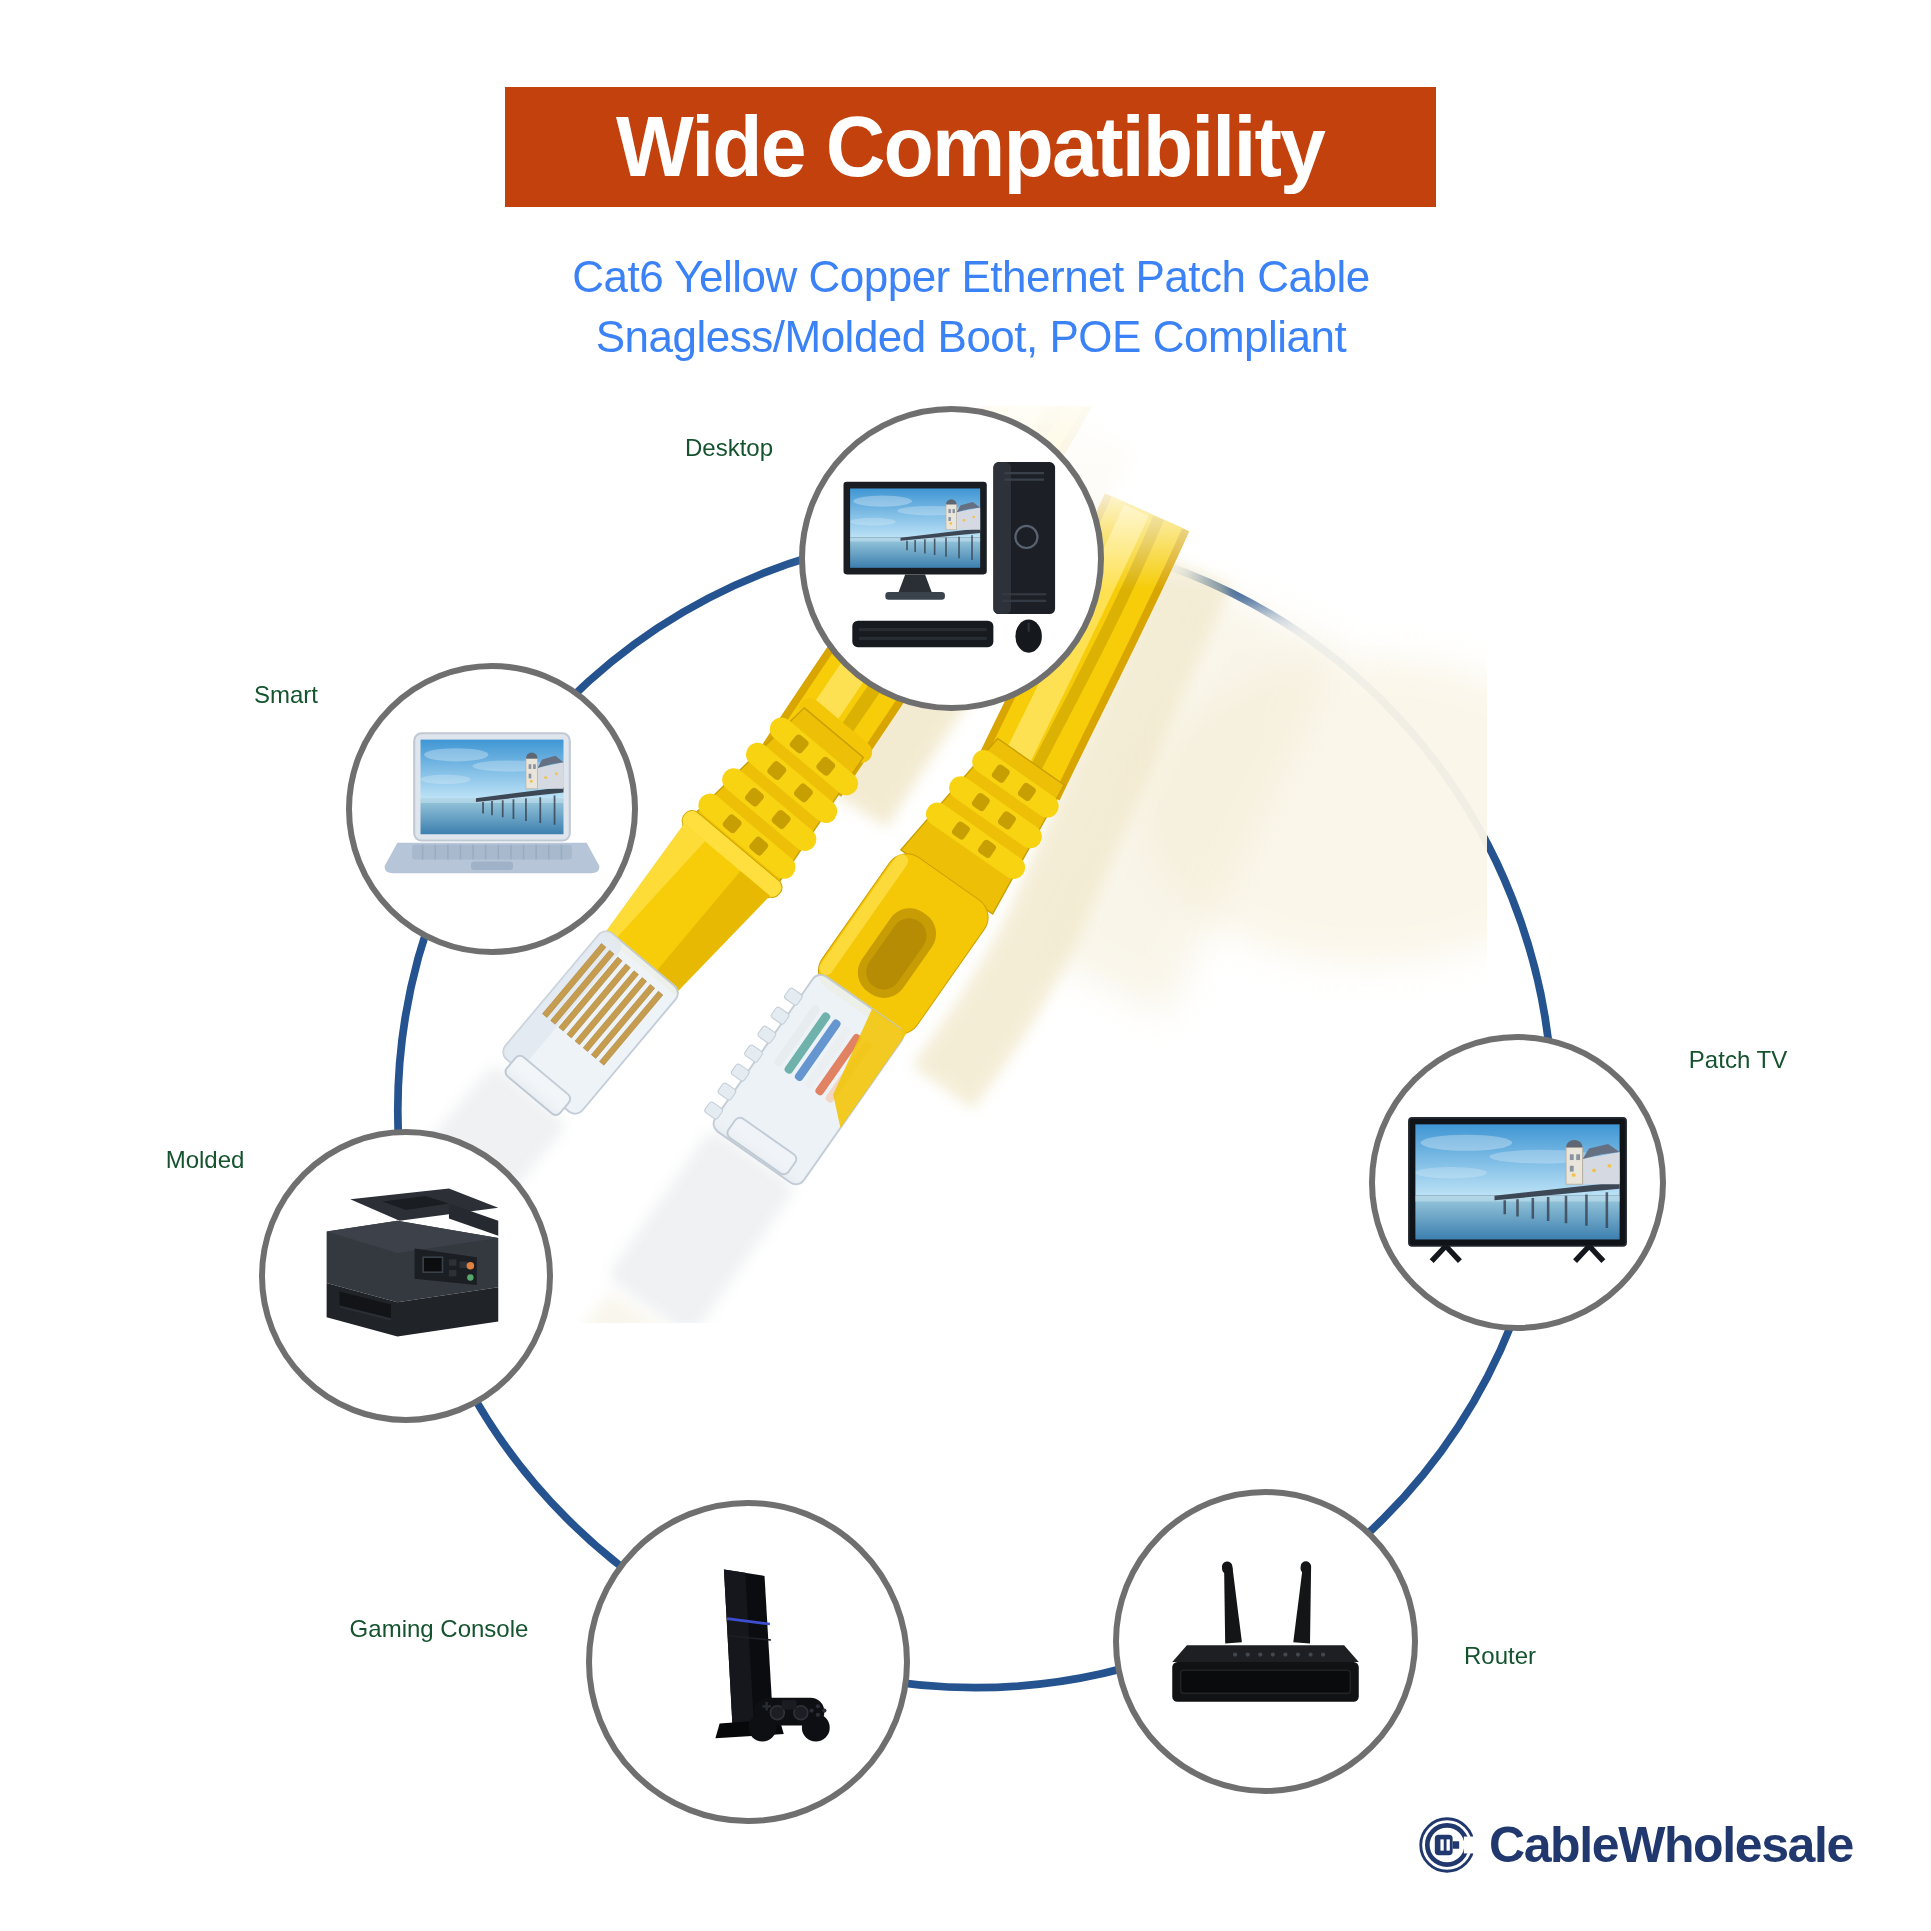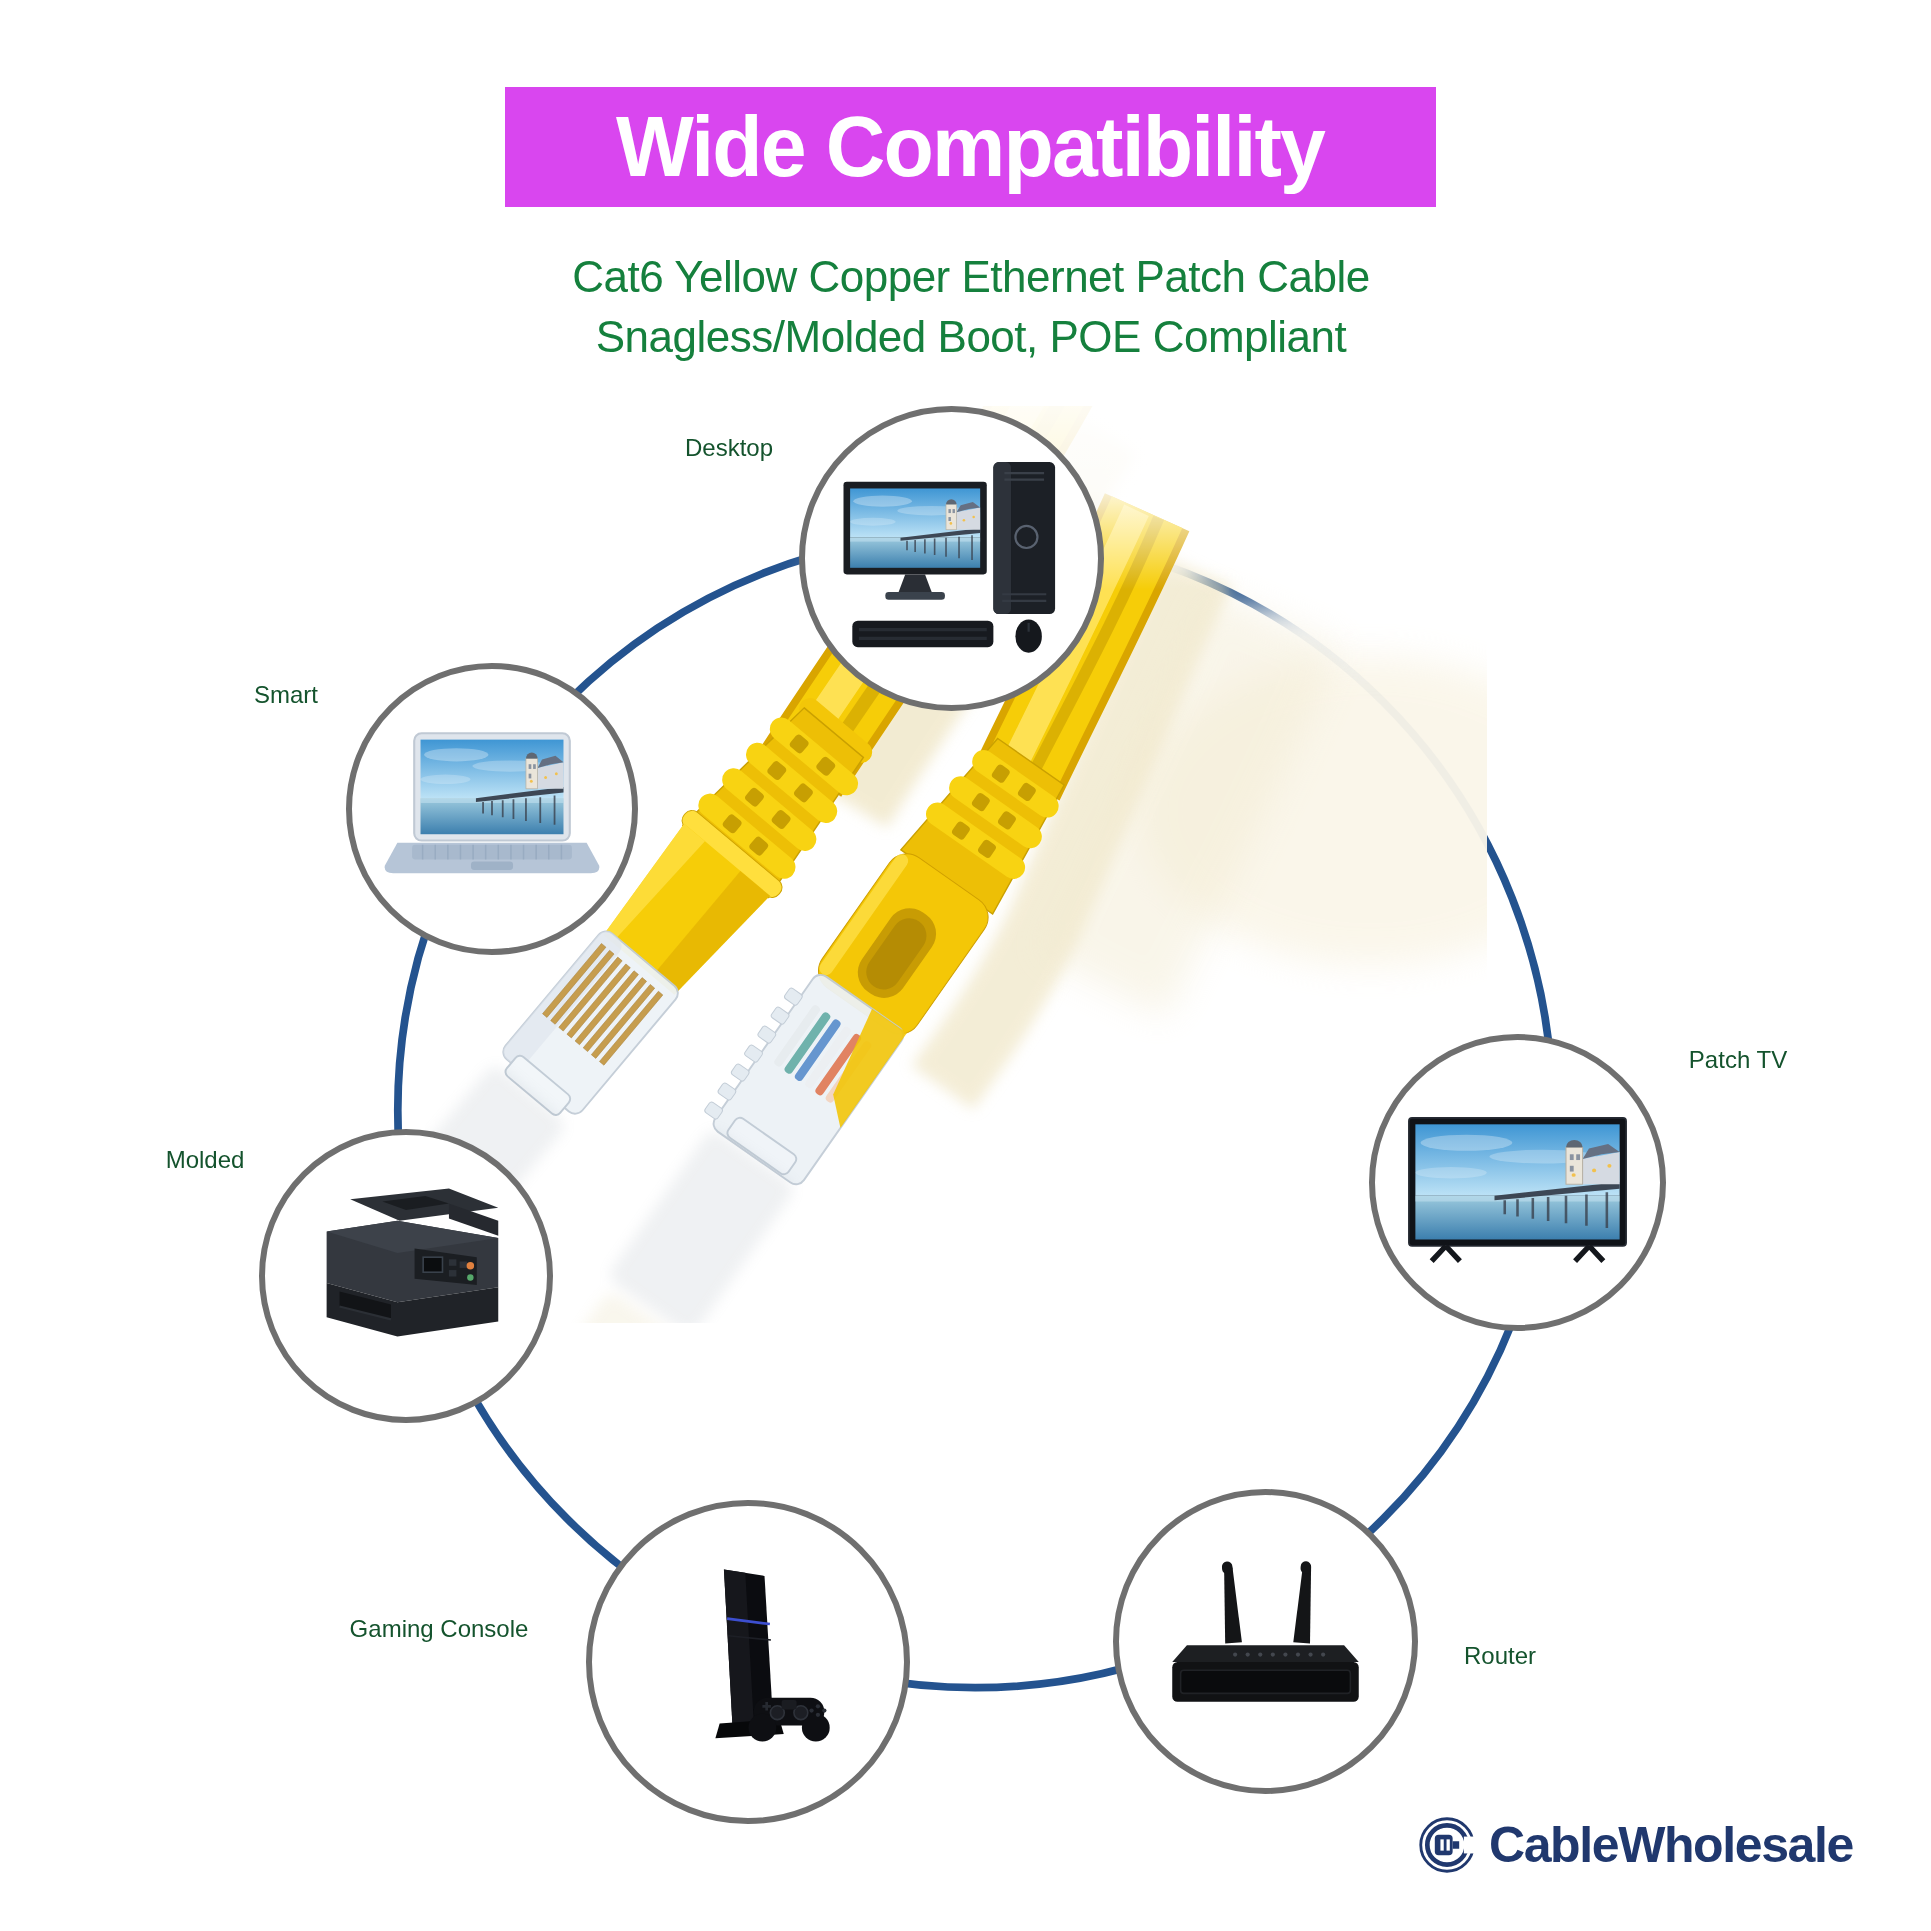--- a/index.html
+++ b/index.html
@@ -2,29 +2,29 @@
 <html><head>
 <meta charset="utf-8">
 <style>
   html,body{margin:0;padding:0;background:#ffffff;}
   .canvas{
     position:relative;width:1931px;height:1931px;background:#ffffff;overflow:hidden;
     font-family:"Liberation Sans", sans-serif;
   }
   .banner{
     position:absolute;left:505px;top:87px;width:931px;height:120px;
-    background:#d946ef;display:flex;align-items:center;justify-content:center;text-align:right;
+    background:#c2410c;display:flex;align-items:center;justify-content:center;text-align:right;
   }
   .banner-title{
     color:#ffffff;font-size:85px;font-weight:700;letter-spacing:-1.9px;white-space:nowrap;
     transform:scaleX(.97);
   }
   .subtitle{
     position:absolute;left:488px;top:247px;width:966px;text-align:center;
-    color:#15803d;font-size:44px;line-height:60px;letter-spacing:-0.5px;
+    color:#3b82f6;font-size:44px;line-height:60px;letter-spacing:-0.5px;
   }
   .ring-svg,.cable-svg{position:absolute;}
   .ring-svg{left:0;top:0;z-index:1;}
   .cable-svg{left:425px;top:406px;z-index:2;}
   .node{
     position:absolute;z-index:3;background:#ffffff;border:6.8px solid #6f6f6f;border-radius:50%;
     box-sizing:border-box;display:flex;align-items:center;justify-content:center;
   }
   .dev-label{
     position:absolute;z-index:4;transform:translate(-50%,-50%);

